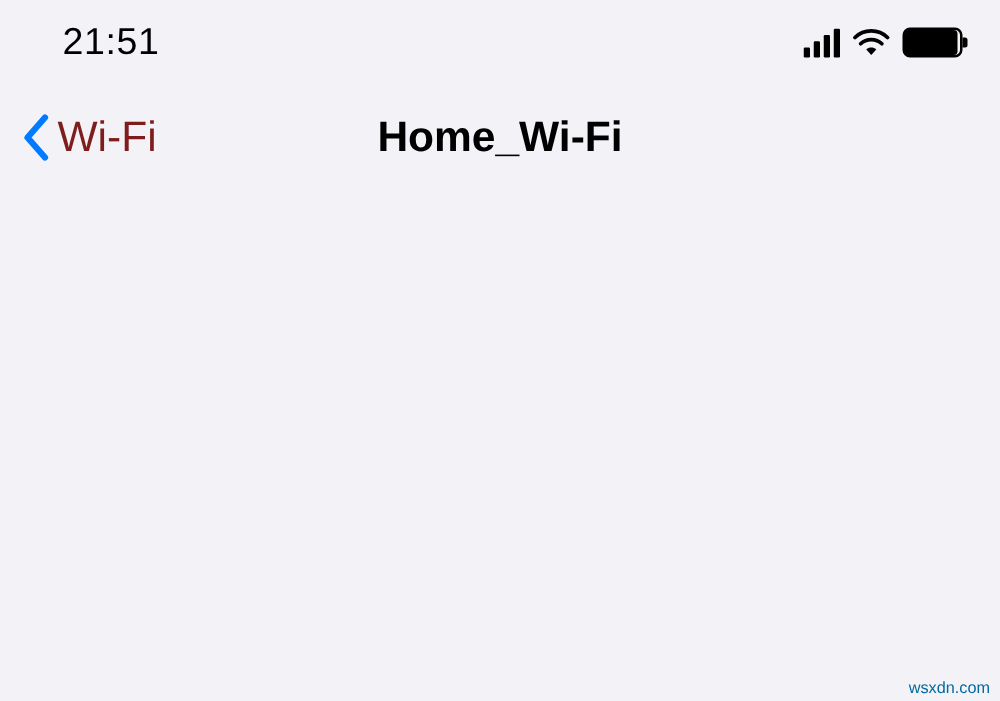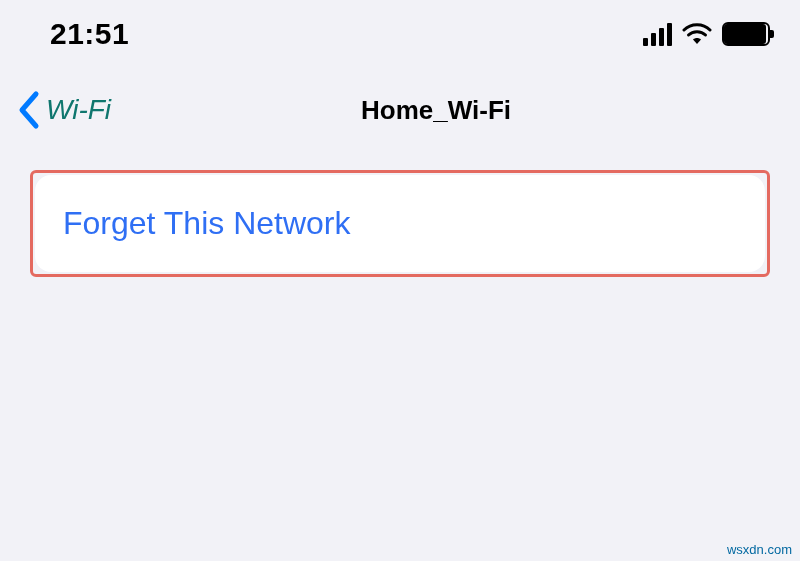--- a/index.html
+++ b/index.html
@@ -7,40 +7,40 @@
 body {
   font-family: -apple-system, "SF Pro Text", "Helvetica Neue", Helvetica, Arial, sans-serif;
   background:#f2f2f7;
   color:#000;
   position:relative;
 }
 .status-bar {
   display:flex; justify-content:space-between; align-items:center;
   padding:16px 30px 8px 50px; height:60px;
 }
-.time { font-size:30px; font-weight:700; letter-spacing:0.5px; }
+.time { font-size:30px; font-weight:400; letter-spacing:0.5px; }
 .status-right { display:flex; align-items:center; gap:10px; }
 .signal-icon { display:flex; align-items:flex-end; gap:3px; }
 .signal-icon span { width:5px; background:#000; border-radius:1px; }
 .signal-icon span:nth-child(1){height:8px;}
 .signal-icon span:nth-child(2){height:13px;}
 .signal-icon span:nth-child(3){height:18px;}
 .signal-icon span:nth-child(4){height:23px;}
 .battery { width:48px; height:24px; border:2.5px solid #000; border-radius:6px; position:relative; }
 .battery::after { content:""; position:absolute; right:-6px; top:6px; width:4px; height:8px; background:#000; border-radius:0 2px 2px 0;}
 .battery-fill { background:#000; height:100%; width:95%; border-radius:3px; }
 .nav {
   display:flex; align-items:center; position:relative;
   padding:30px 24px 40px 16px;
 }
 .back { display:flex; align-items:center; gap:2px; cursor:pointer; }
-.back-label { color:#0f766e; font-size:28px; font-weight:400;font-style:italic; }
+.back-label { color:#7f1d1d; font-size:34px; font-weight:400; }
 .title {
   position:absolute; left:50%; transform:translateX(-50%);
-  font-size:26px; font-weight:600;margin-left:36px;
+  font-size:34px; font-weight:600;
 }
 .content { padding:0 30px; }
 .cell {
   background:#fff; border-radius:20px; padding:30px 28px;
   display:flex; justify-content:space-between; align-items:center;
   font-size:32px;
 }
 .forget-wrap {
   border:3px solid #e46a60; border-radius:6px; padding:2px; margin-bottom:60px;
 }
@@ -85,20 +85,15 @@
   <div class="back">
     <svg width="28" height="40" viewBox="0 0 28 40">
       <polyline points="20,4 6,20 20,36" fill="none" stroke="#007aff" stroke-width="5" stroke-linecap="round" stroke-linejoin="round"></polyline>
     </svg>
     <span class="back-label">Wi-Fi</span>
   </div>
   <div class="title">Home_Wi-Fi</div>
 </div>
 
 <div class="content">
-  <div class="forget-wrap">
-    <div class="cell">
-      <span class="link">Forget This Network</span>
-    </div>
-  </div>
 </div>
 
 <div class="watermark">wsxdn.com</div>
 
 </body></html>

